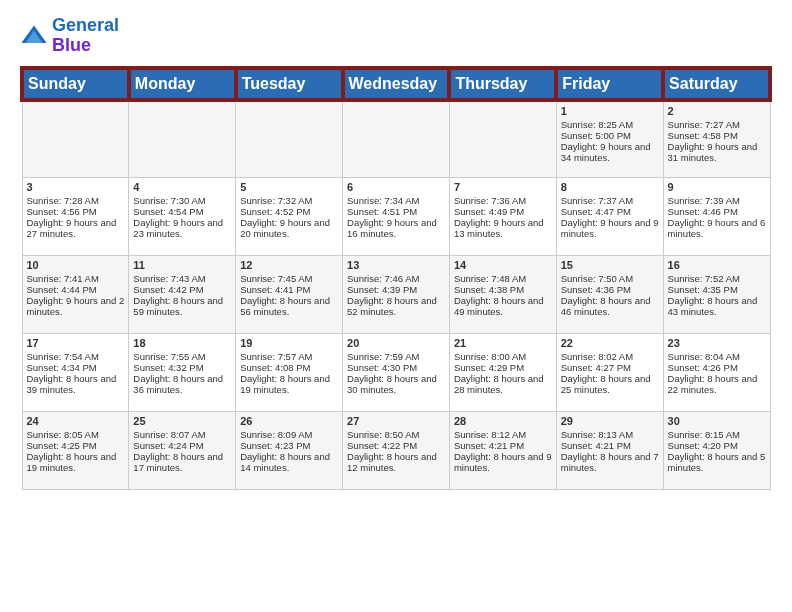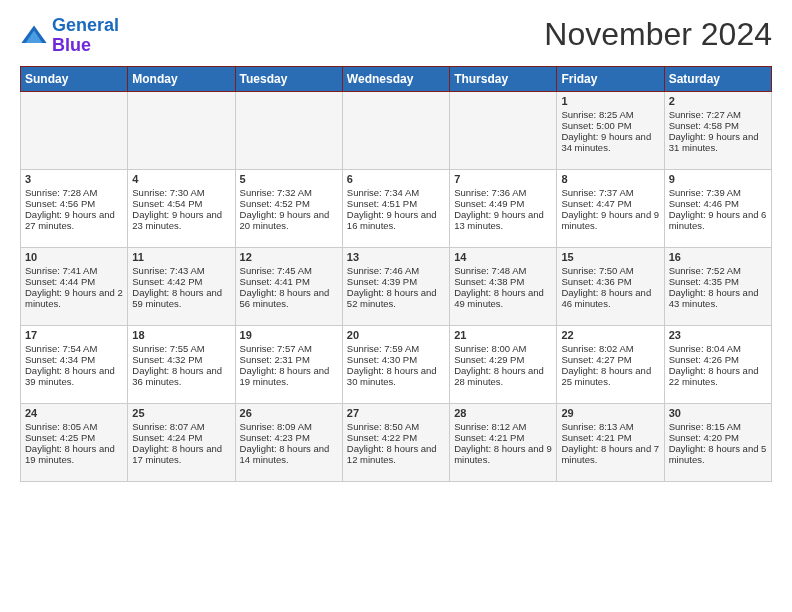--- a/index.html
+++ b/index.html
@@ -53,25 +53,25 @@
       color: #555;
     }
     table {
       width: 100%;
       border-collapse: collapse;
       table-layout: fixed;
     }
     thead tr th {
       background-color: #2a6db5;
       color: #fff;
-      font-size: 12px;
+      font-size: 16px;
       font-weight: bold;
       padding: 5px 4px;
       text-align: left;
-      border: 1px solid #7f1d1d;
+      border: 4px solid #7f1d1d;
     }
     tbody tr td {
       border: 1px solid #ccc;
       vertical-align: top;
       padding: 3px 4px;
       font-size: 9.5px;
       color: #333;
       height: 78px;
     }
     tbody tr:nth-child(odd) td {
@@ -96,21 +96,20 @@
       <svg class="logo-icon" viewBox="0 0 40 40">
         <polygon points="20,5 38,30 2,30" fill="#1a6abf"></polygon>
         <polygon points="20,12 32,30 8,30" fill="#4a9de0"></polygon>
       </svg>
       <div class="logo-text">
         <div><span>General</span></div>
         <div style="color:#6d28d9;">Blue</div>
       </div>
     </div>
     <div class="title-block">
-      <div class="calendar-title">November 2024</div>
     </div>
   </div>
 
   <table>
     <thead>
       <tr>
         <th>Sunday</th>
         <th>Monday</th>
         <th>Tuesday</th>
         <th>Wednesday</th>
@@ -236,21 +235,21 @@
           </td>
           <td>
             <span class="day-num">18</span>
             <div>Sunrise: 7:55 AM</div>
             <div>Sunset: 4:32 PM</div>
             <div>Daylight: 8 hours and 36 minutes.</div>
           </td>
           <td>
             <span class="day-num">19</span>
             <div>Sunrise: 7:57 AM</div>
-            <div>Sunset: 2:31 PM</div>
+            <div>Sunset: 4:08 PM</div>
             <div>Daylight: 8 hours and 19 minutes.</div>
           </td>
           <td>
             <span class="day-num">20</span>
             <div>Sunrise: 7:59 AM</div>
             <div>Sunset: 4:30 PM</div>
             <div>Daylight: 8 hours and 30 minutes.</div>
           </td>
           <td>
             <span class="day-num">21</span>

